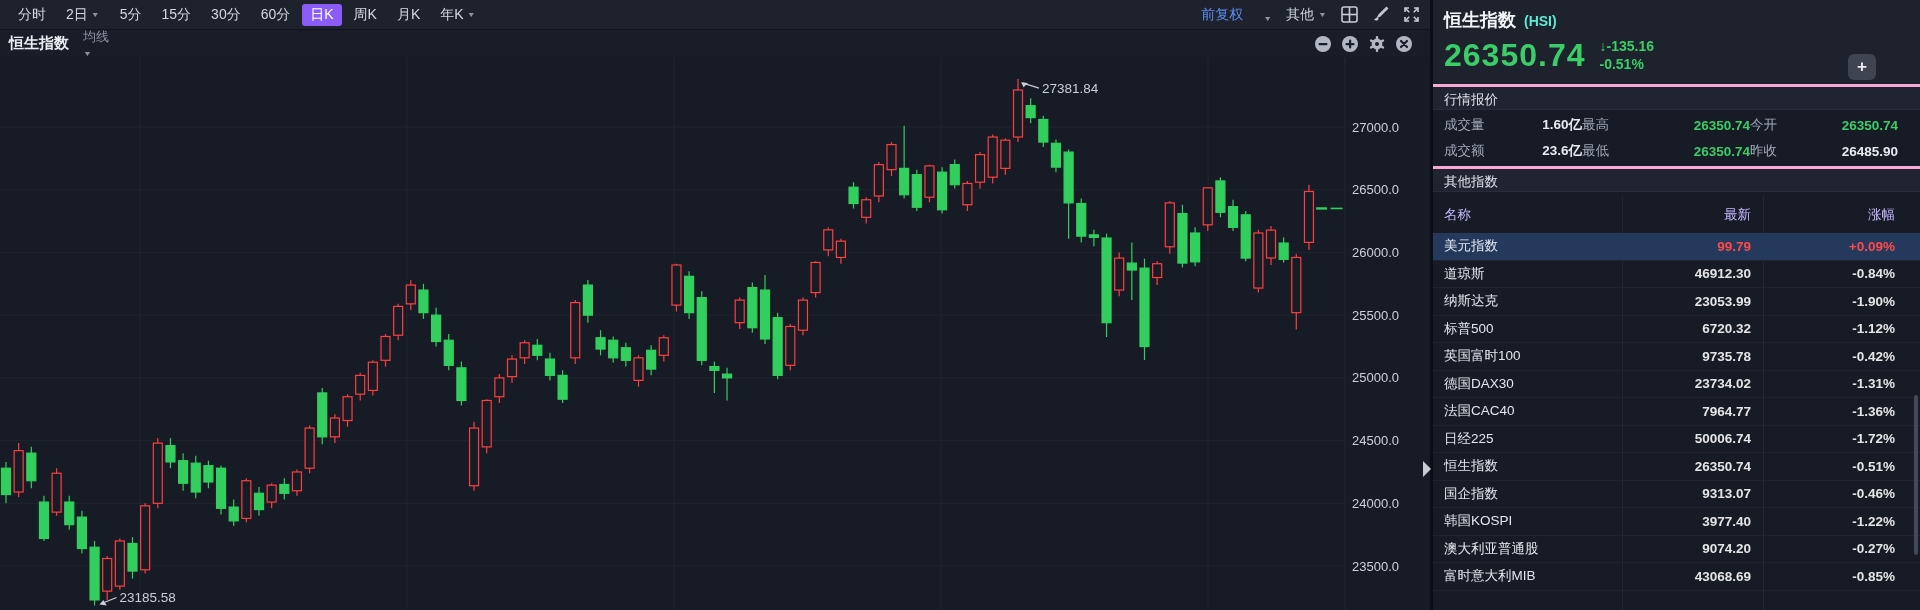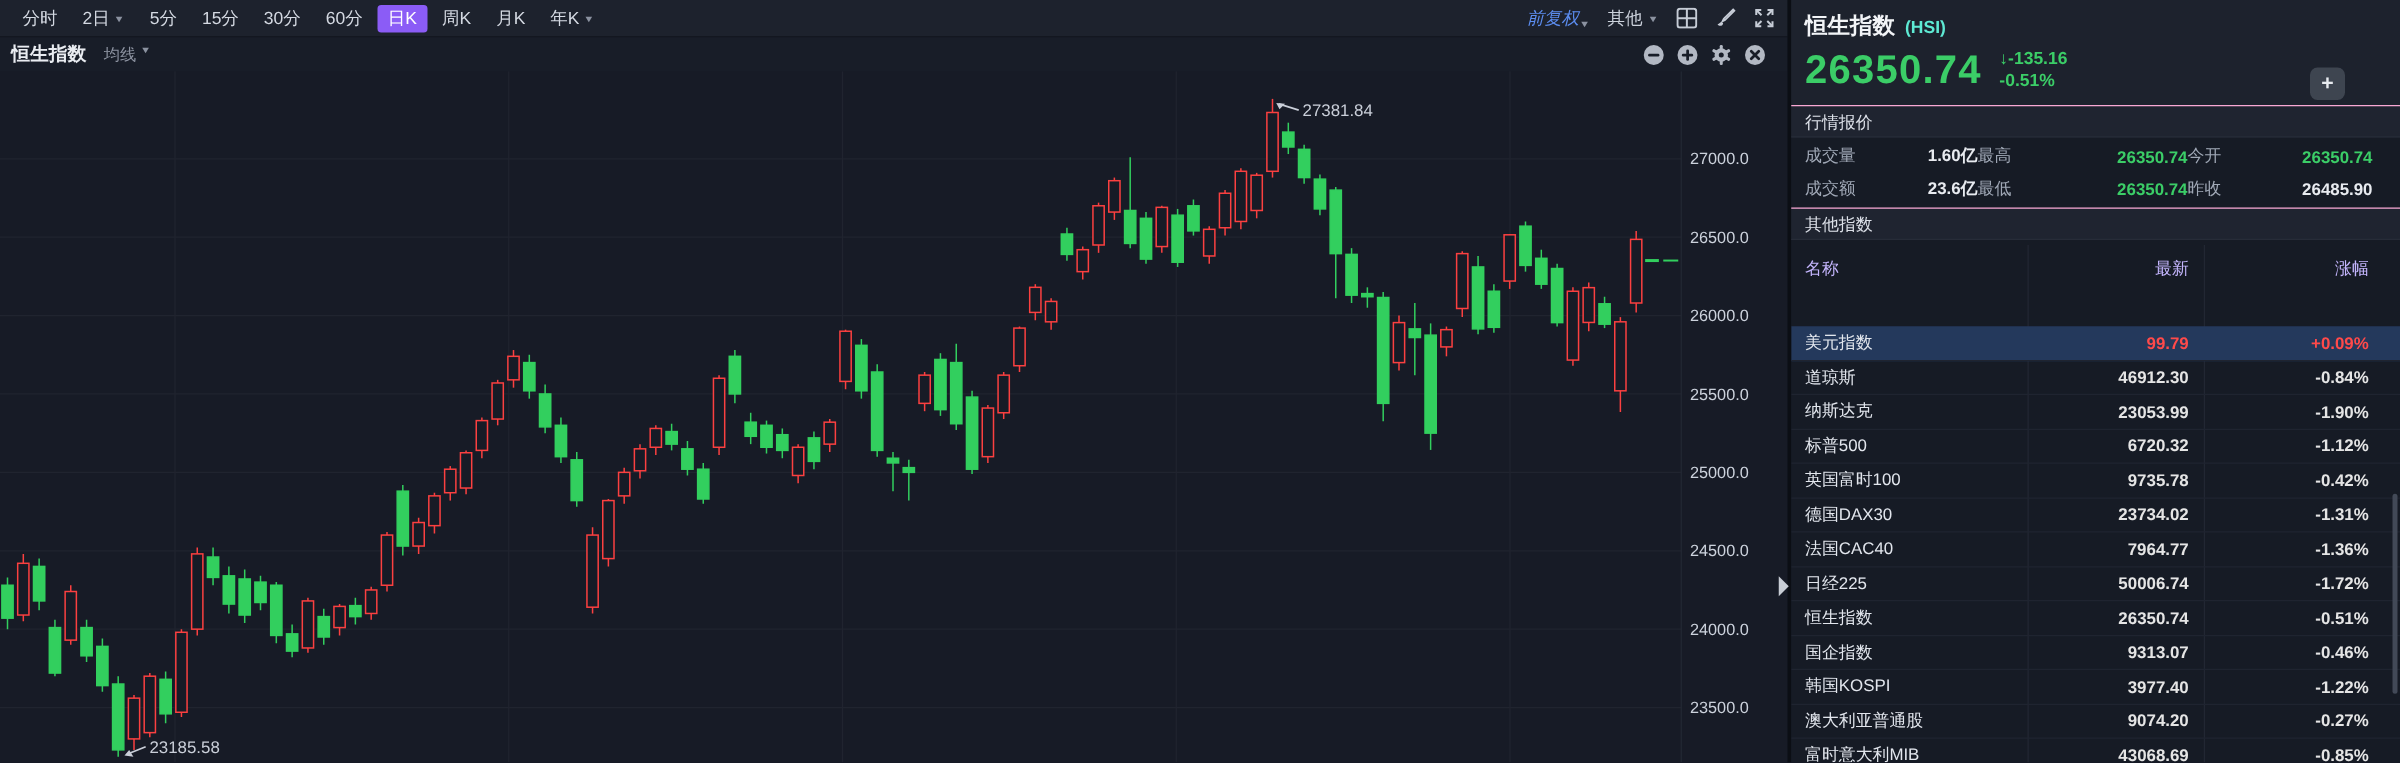--- a/index.html
+++ b/index.html
@@ -10,28 +10,28 @@
   
   .left-pane { position:absolute; left:0; top:0; width:1430px; height:610px; background:#171b26; }
   .bar1 { position:absolute; left:0; top:0; width:100%; height:30px; background:#1d222d;
     display:flex; align-items:center; padding:0 10px; border-bottom:1px solid #10141c; }
   .periods { display:flex; align-items:center; gap:4px; }
   .p-item { color:#d4d9e2; font-size:14px; padding:2px 8px; border-radius:3px; cursor:pointer;
     display:flex; align-items:center; gap:3px; white-space:nowrap; }
   .p-item.active { background:#8b5cf6; color:#ffffff; }
   .caret { font-size:9px; color:#8b92a0; transform:scaleY(.8); }
   .bar1-right { margin-left:auto; display:flex; align-items:center; gap:14px; }
-  .adjust { color:#5c8df0; font-size:14px; display:flex; gap:0; align-items:flex-end;font-style:italic; }
+  .adjust { color:#5c8df0; font-size:14px; display:flex; gap:20px; align-items:flex-end; }
   .other { color:#ccd2dc; font-size:14px; display:flex; gap:4px; align-items:center; }
   .tb-icon { width:17px; height:17px; display:inline-block; }
 
   .bar2 { position:absolute; left:0; top:30px; width:100%; height:27px; background:#181d28;
     display:flex; align-items:center; padding:0 9px; }
   .sym-title { color:#e9ecf1; font-size:15px; font-weight:bold; }
-  .ma { color:#8d93a1; font-size:13px; margin-left:14px; display:flex; align-items:flex-start; gap:3px; }
+  .ma { color:#8d93a1; font-size:13px; margin-left:14px; display:flex; align-items:flex-start; gap:3px;flex-direction:column; }
   .bar2-right { margin-left:auto; display:flex; align-items:center; gap:9px; padding-right:8px; }
   .c-icon { width:18px; height:18px; display:inline-block; }
 
   .plot-wrap { position:absolute; left:0; top:0; width:1430px; height:610px; }
   svg text { font-family:"Liberation Sans","DejaVu Sans",sans-serif; }
 
   
   .pane-divider { position:absolute; left:1430px; top:0; width:3px; height:610px; background:#0b0e14; }
   .collapse-handle { position:absolute; left:1423px; top:461px; width:0; height:0;
     border-top:8px solid transparent; border-bottom:8px solid transparent; border-left:8px solid #c8cdd5; }
@@ -43,39 +43,39 @@
   .rp-name { color:#f2f4f7; font-size:18px; font-weight:bold; }
   .rp-code { color:#5eead4; font-size:14px; font-weight:bold; }
   .rp-price-row { display:flex; align-items:flex-start; margin-top:3px; }
   .rp-price { font-size:32px; font-weight:bold; color:#3bcd67; letter-spacing:1px; line-height:40px; }
   .rp-chg { margin-left:14px; margin-top:2px; }
   .rp-chg div { color:#3bcd67; font-size:14px; font-weight:bold; line-height:18px; }
   .add-btn { position:absolute; right:44px; top:54px; width:28px; height:26px; background:#3e4550;
     border-radius:6px; color:#e8ebf0; font-size:17px; font-weight:bold; text-align:center; line-height:25px; cursor:pointer; }
 
   .band { position:absolute; left:0; width:100%; height:26px; background:#1f2430;
-    border-top:1px solid #f9a8d4; border-bottom:1px solid #272c38;
+    border-top:3px solid #f9a8d4; border-bottom:1px solid #272c38;
     color:#dde1e9; font-size:13.5px; line-height:25px; padding-left:11px; }
   .band1 { top:84px; } .band2 { top:166px; }
 
   .q-row { position:absolute; left:0; width:100%; height:26px; display:grid;
     grid-template-columns:58px 80px 82px 86px 62px 86px; padding:0 22px 0 11px; align-items:center; }
   .q-row1 { top:112px; } .q-row2 { top:138px; }
   .q-label { color:#a0a8b6; font-size:13.5px; }
   .q-val { font-size:13.5px; font-weight:bold; text-align:right; }
   .q-white { color:#e8ebf0; } .q-green { color:#3bcd67; }
 
   .t-header { position:absolute; left:0; top:196px; width:100%; height:37px; display:grid;
     grid-template-columns:1fr 130px 144px; padding:0 25px 0 11px; align-items:center;
     color:#c4b5fd; font-size:13.5px; }
   .t-header .th-r { text-align:right; }
   .t-rows { position:absolute; left:0; top:233px; width:100%; height:377px; overflow:hidden; }
   .t-row { width:100%; height:27.5px; display:grid; grid-template-columns:1fr 130px 144px;
     padding:0 25px 0 11px; align-items:center; border-bottom:1px solid #1f2430; cursor:pointer; }
-  .t-row.sel { background:#24395c;margin-top:28px; }
+  .t-row.sel { background:#24395c; }
   .t-name { color:#e2e6ed; font-size:13.5px; white-space:nowrap; }
   .t-num { font-size:13.5px; font-weight:bold; text-align:right; }
   .up { color:#ff4a4a; } .down { color:#e5e5e5; }
   .col-div { position:absolute; top:196px; bottom:0; width:1px; background:#222733; }
   .scrollbar-thumb { position:absolute; right:2px; top:395px; width:4px; height:160px;
     background:#424957; border-radius:2px; }
 </style>
 </head>
 <body>
 

